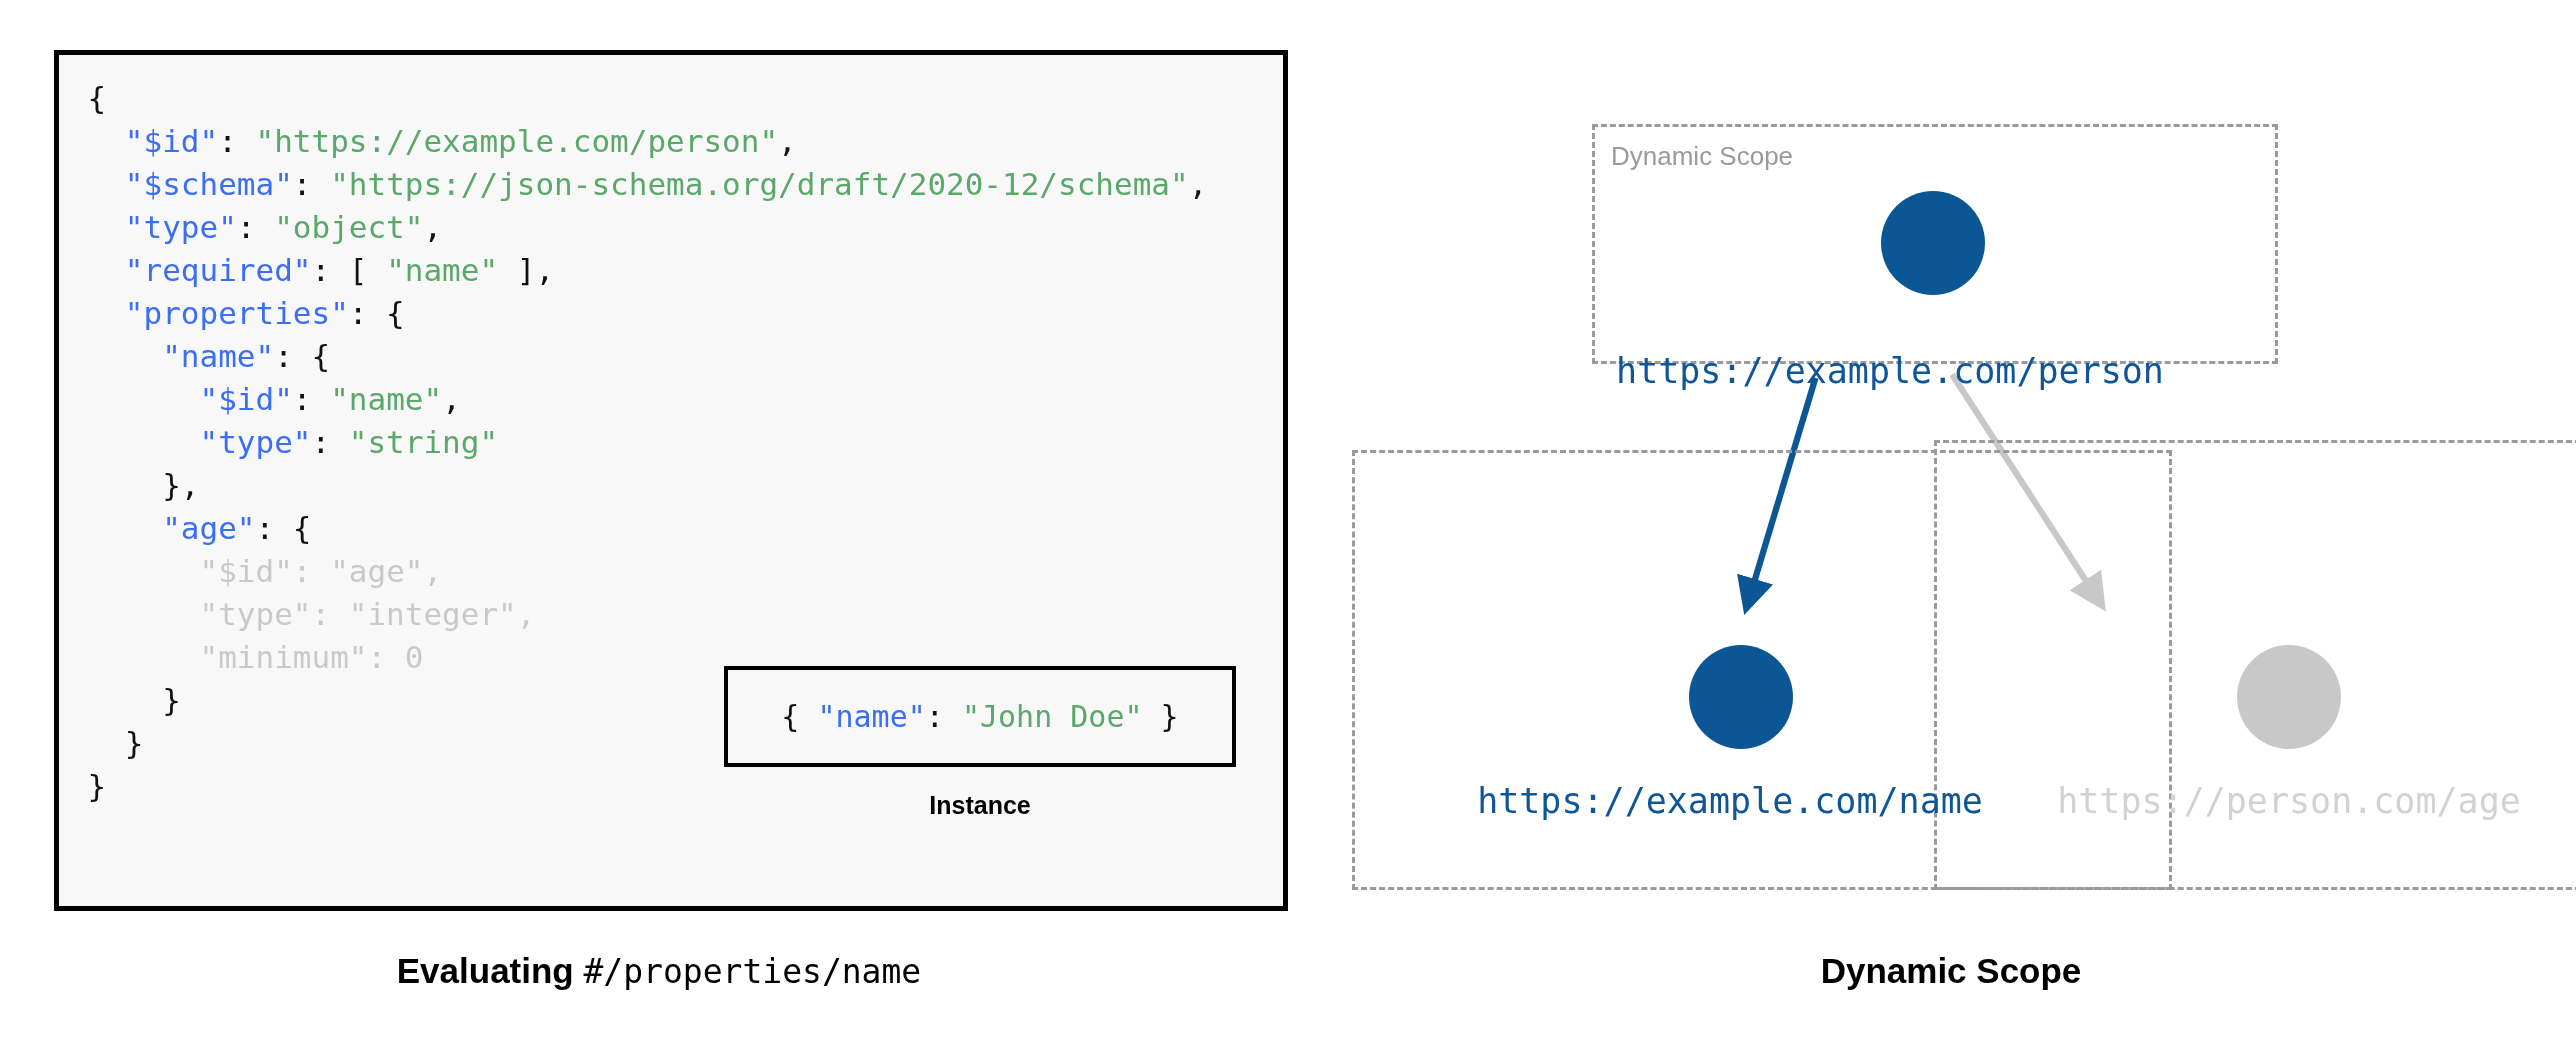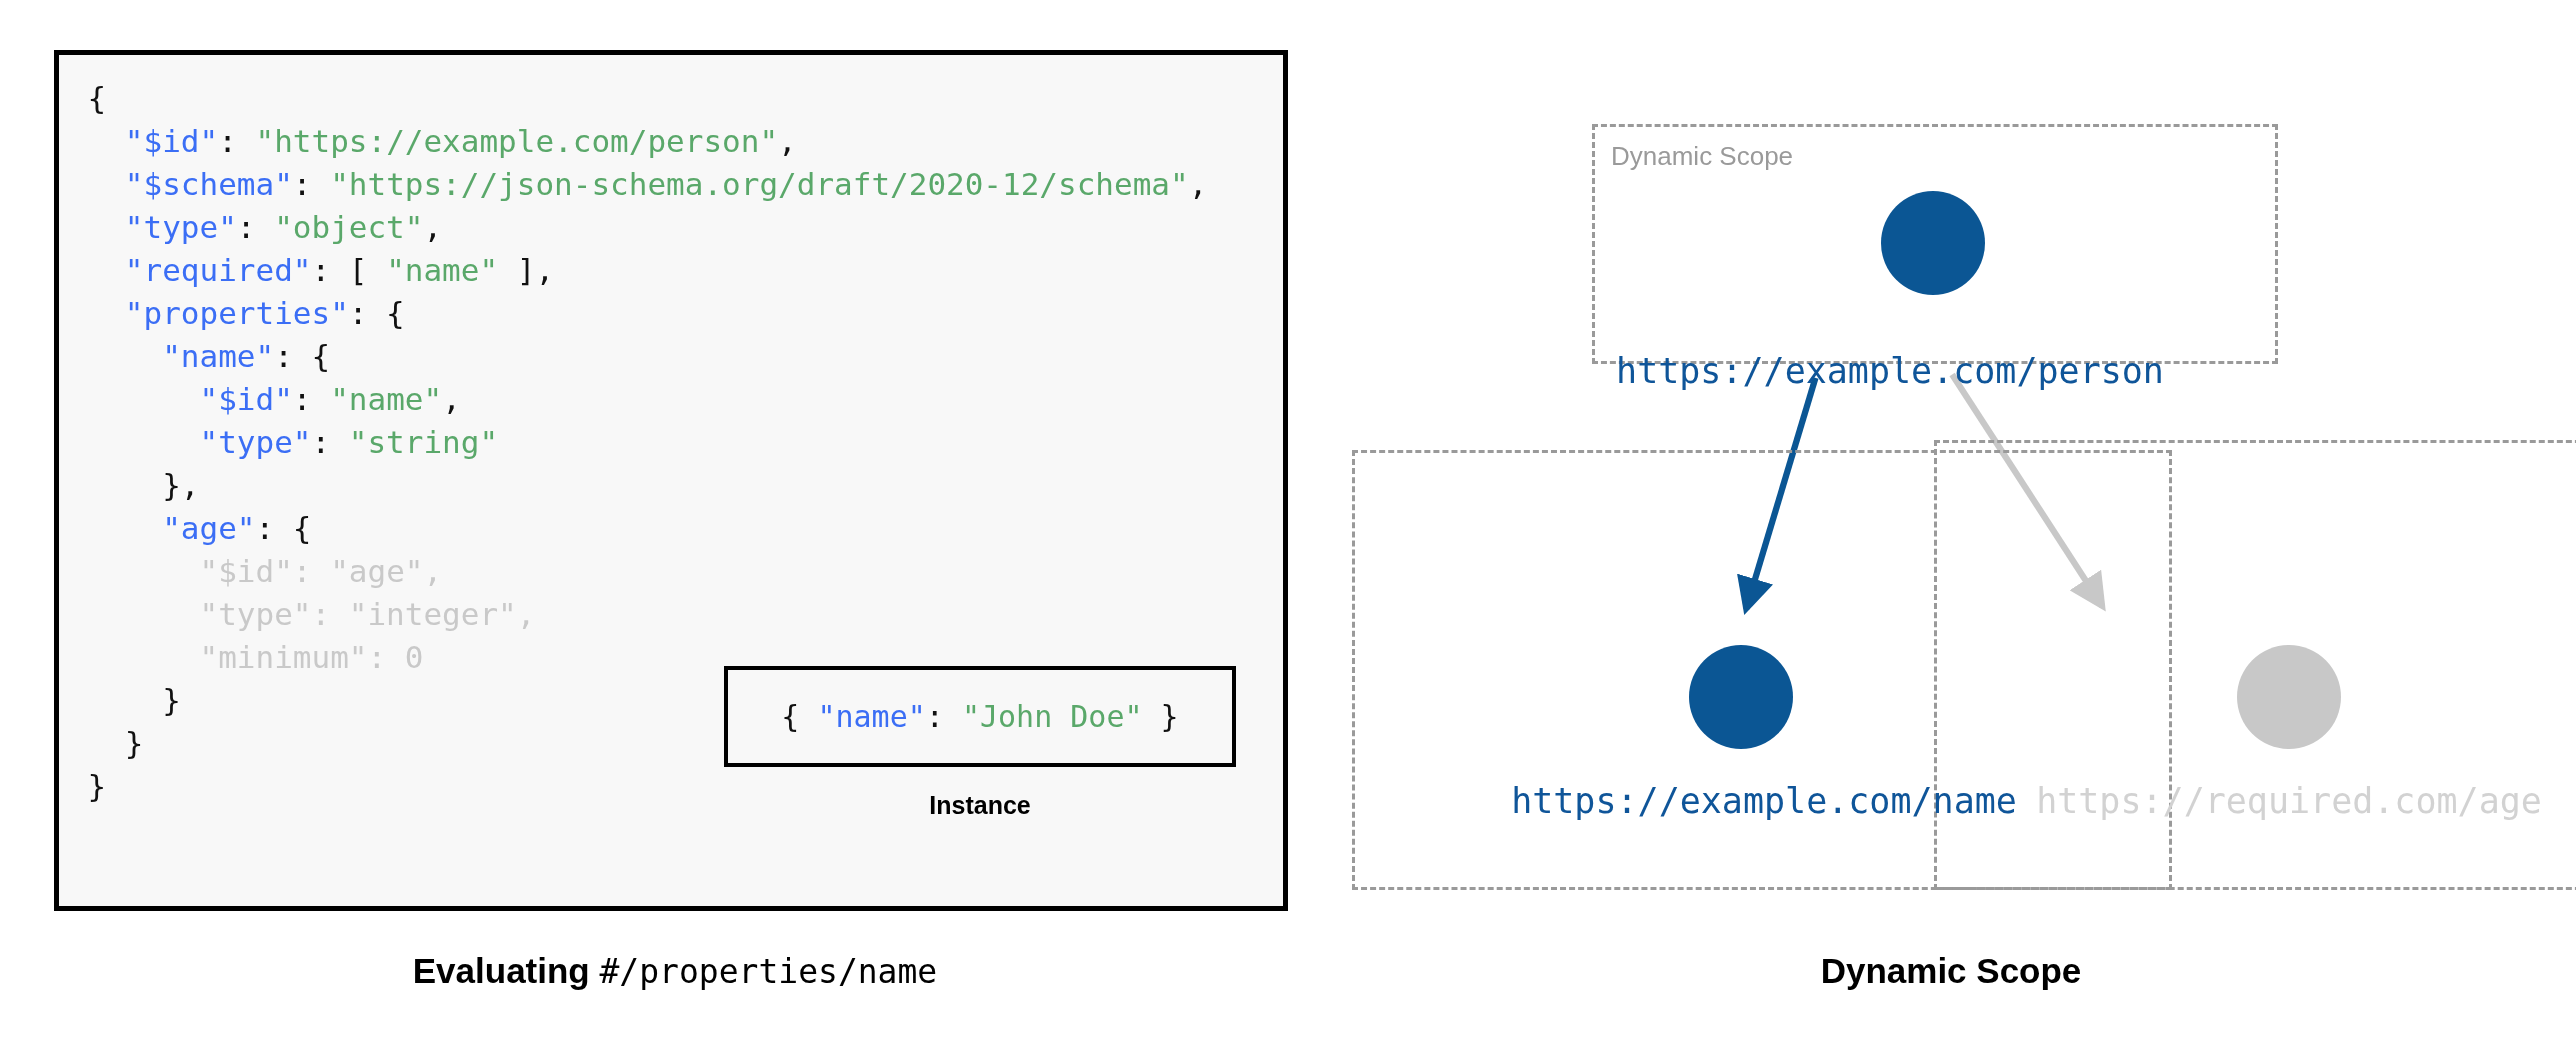--- a/index.html
+++ b/index.html
@@ -75,21 +75,21 @@
     text-align: center;
     font-family: "Liberation Sans", sans-serif;
     font-weight: bold;
     font-size: 25px;
     color: #000000;
   }
 
   
   #left-caption {
     position: absolute;
-    left: 58px;
+    left: 42px;
     top: 951px;
     width: 1234px;
     text-align: center;
     font-size: 35px;
     color: #000000;
     white-space: nowrap;
   }
   #left-caption .cap-bold {
     font-family: "Liberation Sans", sans-serif;
     font-weight: bold;
@@ -174,21 +174,21 @@
     font-size: 35px;
     white-space: nowrap;
   }
   #node-person-label {
     left: 580px;
     top: 351px;
     transform: translateX(-50%);
     color: #0f5599;
   }
   #node-name-label {
-    left: 454px;
+    left: 420px;
     top: 781px;
     transform: translateX(-50%);
     color: #0f5599;
   }
   #node-age-label {
     left: 979px;
     top: 781px;
     transform: translateX(-50%);
     color: #d2d2d2;
   }
@@ -250,17 +250,17 @@
   <div class="scope-box" id="scope-box-age"></div>
 
   <div id="scope-box-label">Dynamic Scope</div>
 
   <div class="node-circle" id="node-person-circle"></div>
   <div class="node-circle" id="node-name-circle"></div>
   <div class="node-circle" id="node-age-circle"></div>
 
   <div class="node-label" id="node-person-label">https://example.com/person</div>
   <div class="node-label" id="node-name-label">https://example.com/name</div>
-  <div class="node-label" id="node-age-label">https://required.com/age</div>
+  <div class="node-label" id="node-age-label">https://person.com/age</div>
 
   <div id="right-caption">Dynamic Scope</div>
 </div>
 
 
 </body></html>

